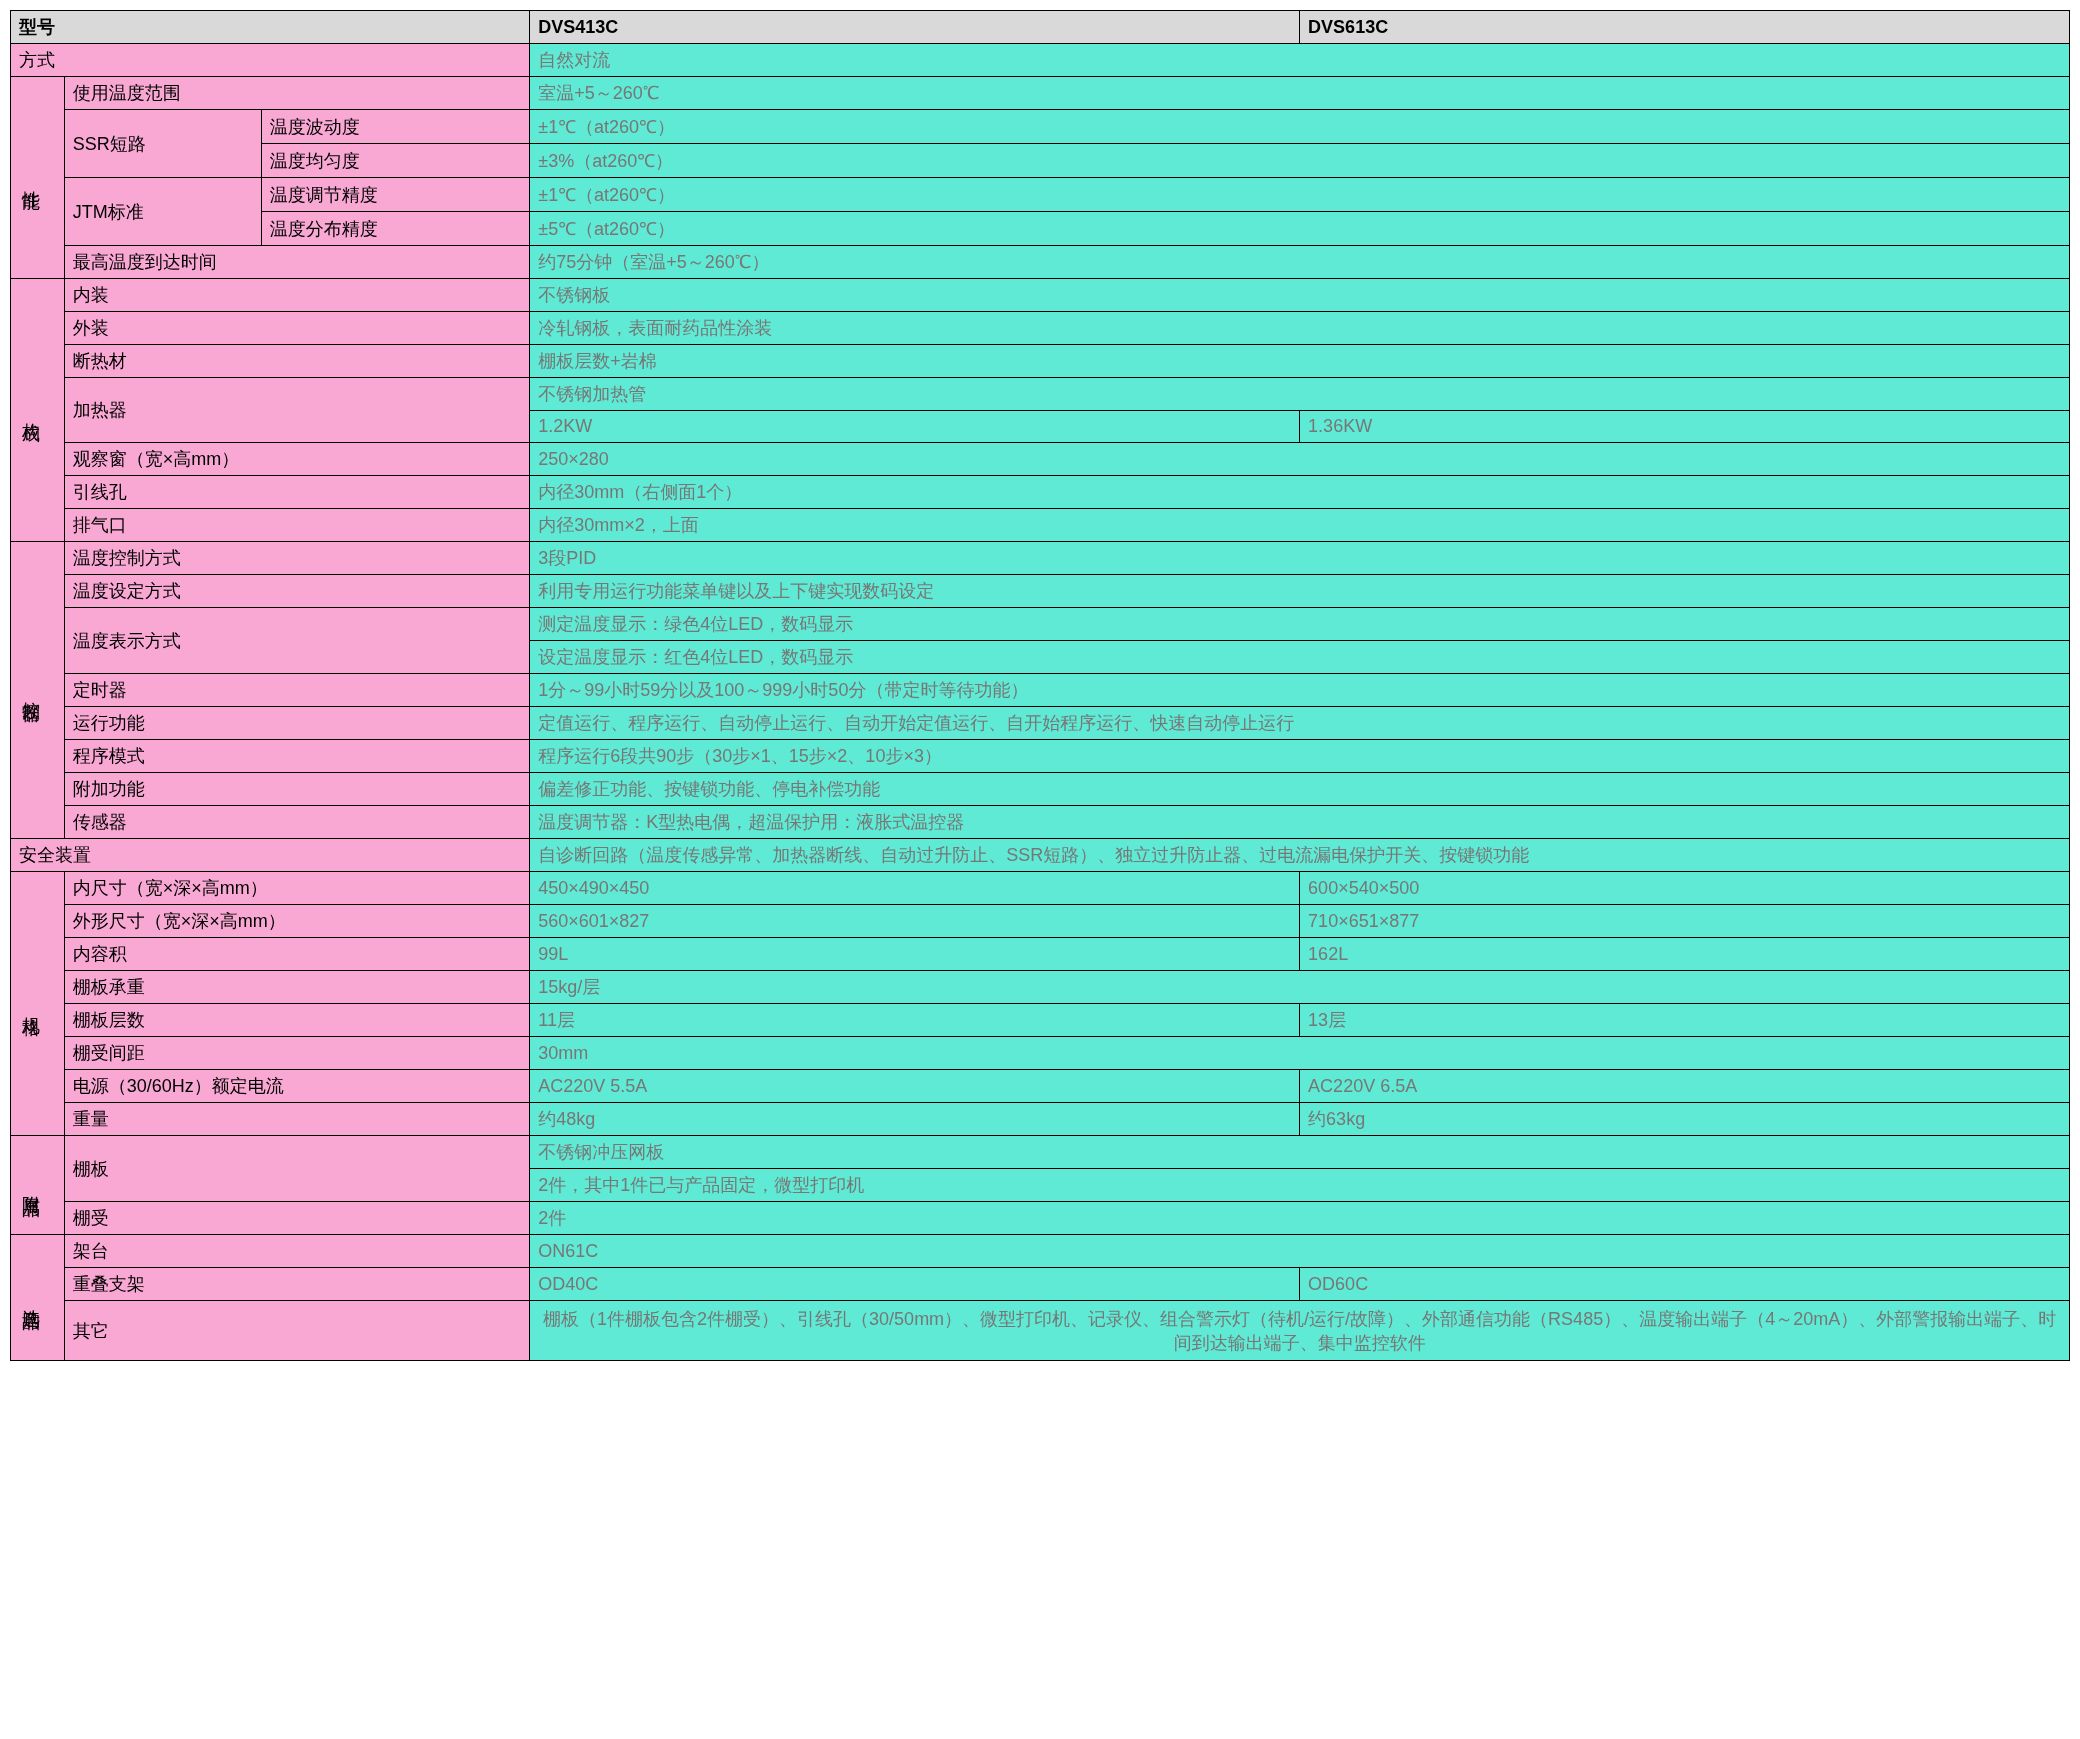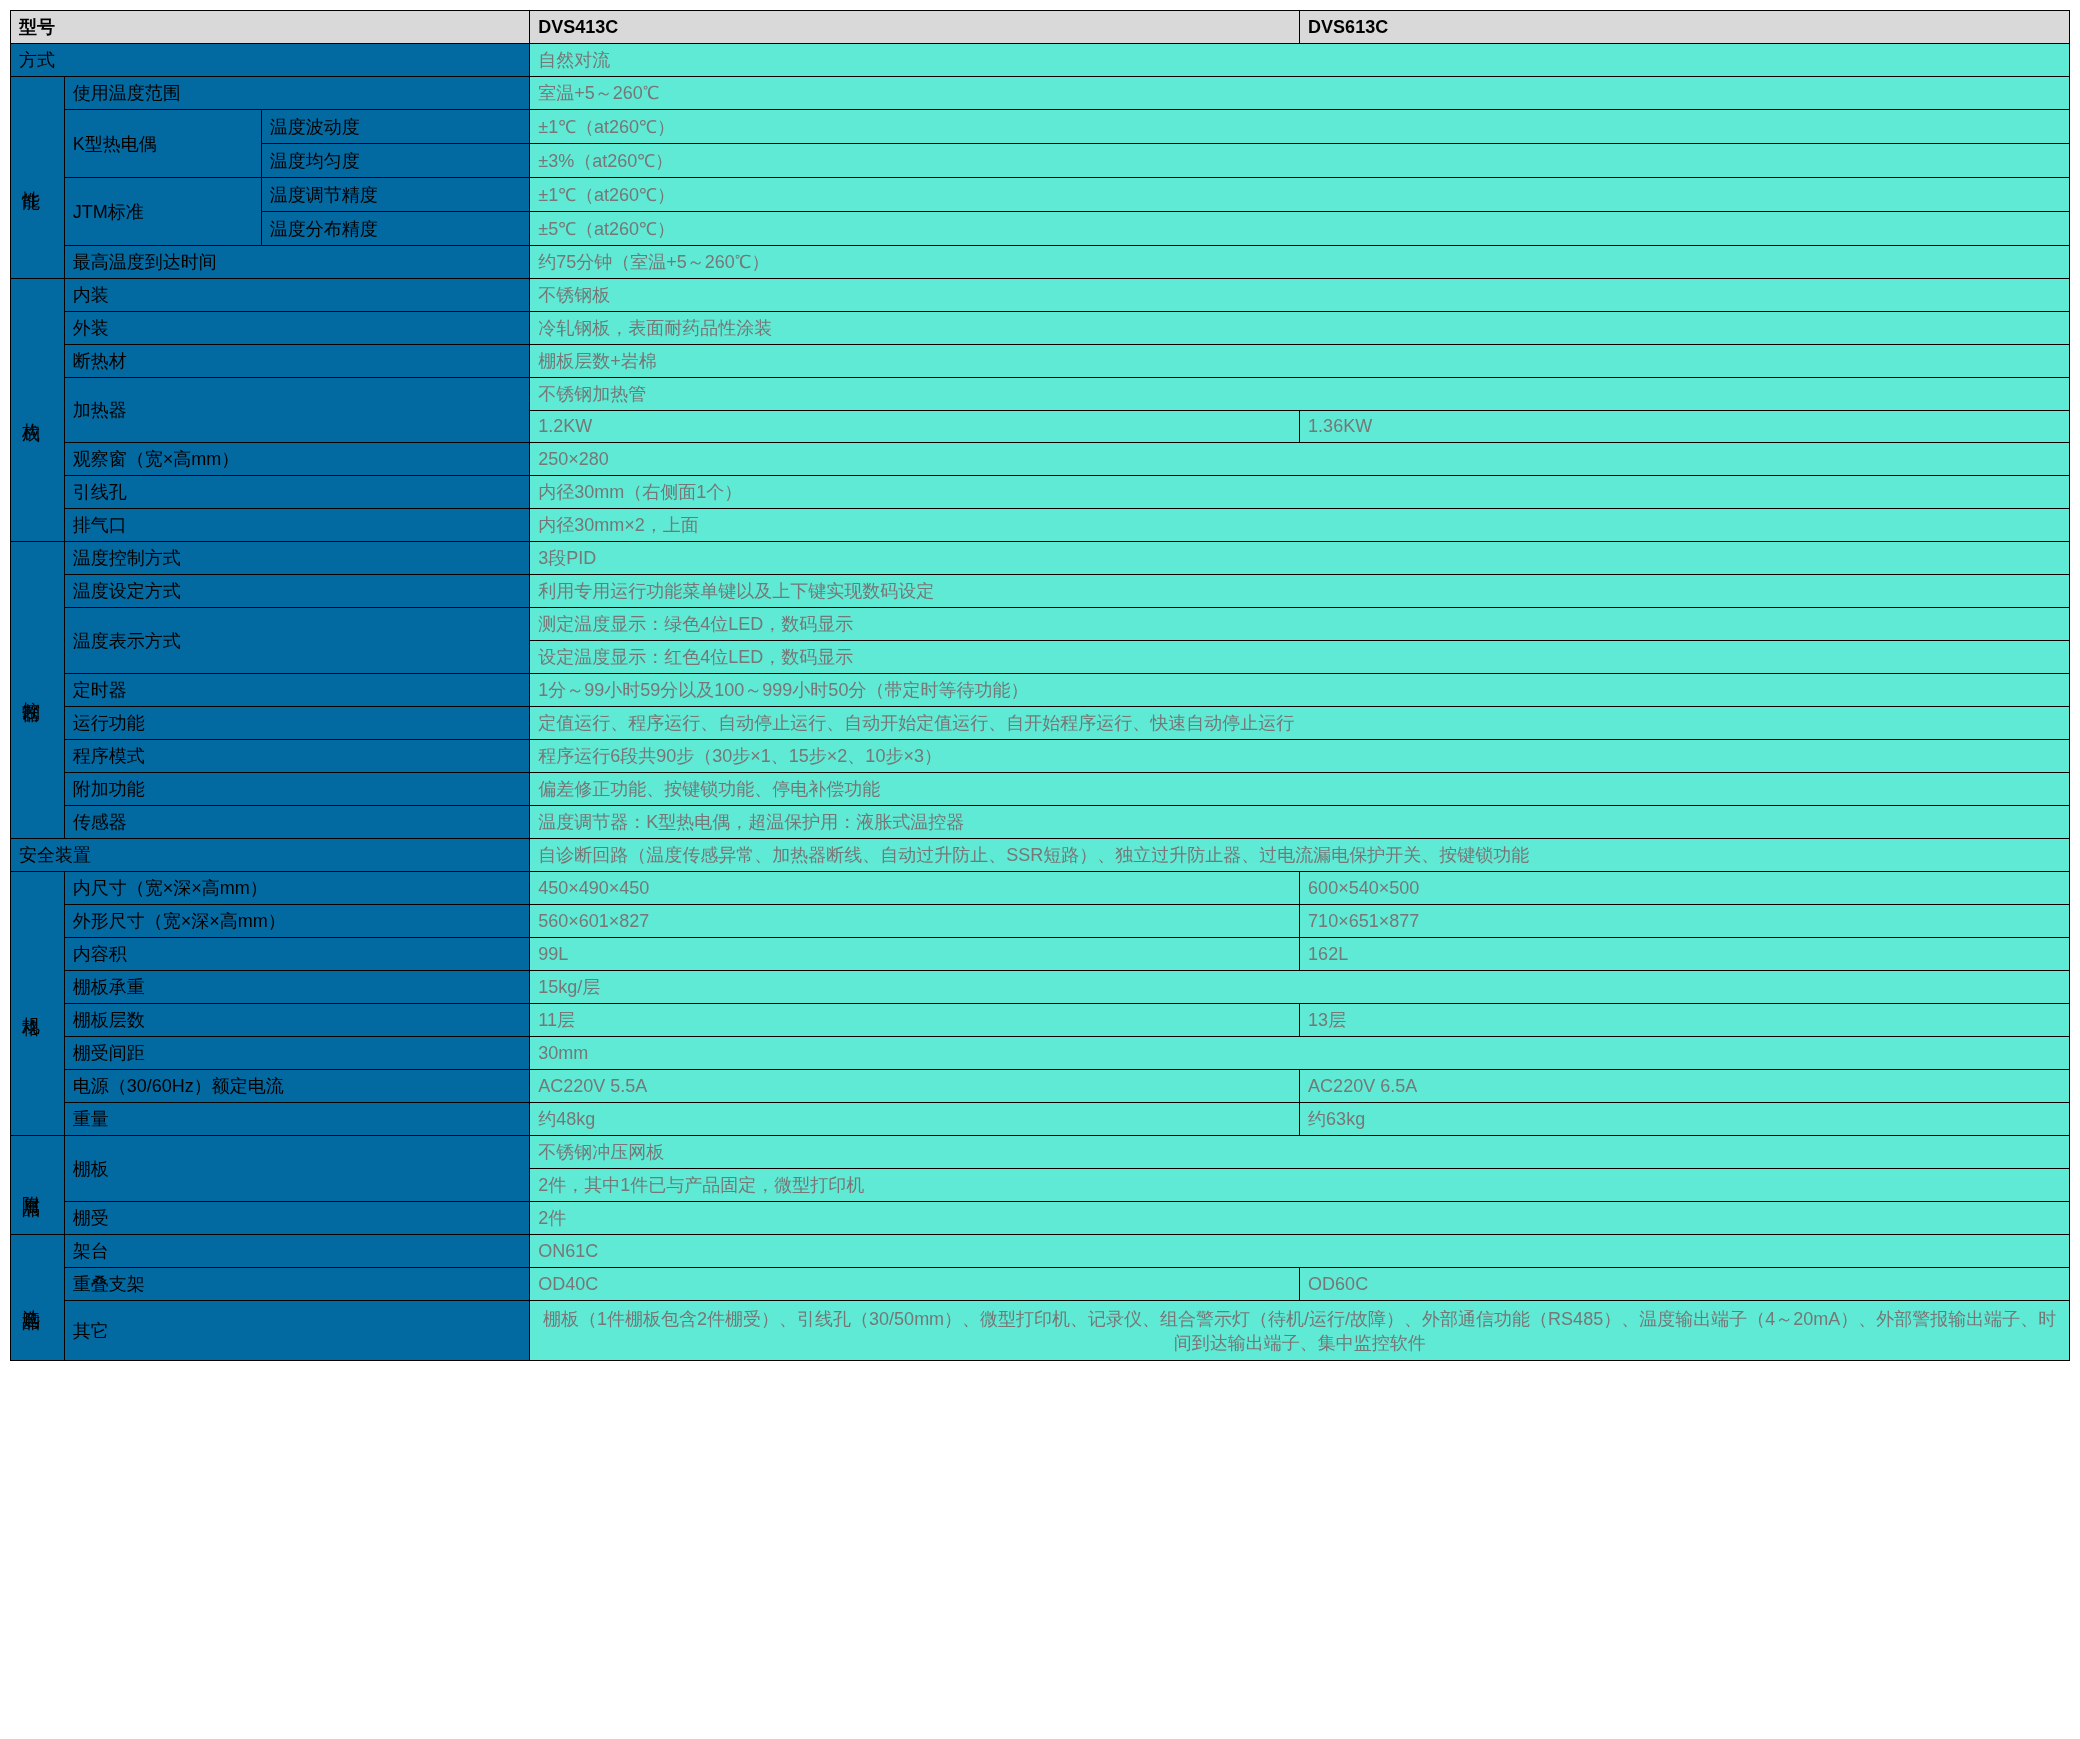--- a/index.html
+++ b/index.html
@@ -24,21 +24,21 @@
     vertical-align: middle;
     height: 32px;
     overflow: hidden;
   }
   .hdr {
     background: #d9d9d9;
     color: #000;
     font-weight: bold;
   }
   .lbl {
-    background: #0369a1;
+    background: #f9a8d4;
     color: #000;
   }
   .val {
     background: #5eead4;
     color: #777;
   }
   .vcol { width: 28px; }
   .vcol-text {
     writing-mode: vertical-rl;
     text-orientation: upright;
@@ -76,21 +76,21 @@
 </tr>
 
 <tr>
   <td class="lbl vcol" rowspan="6">
           <div class="vcol-text">性能</div>
         </td>
   <td class="lbl" colspan="2">使用温度范围</td>
   <td class="val" colspan="2">室温+5～260℃</td>
 </tr>
 <tr>
-  <td class="lbl" rowspan="2">K型热电偶</td>
+  <td class="lbl" rowspan="2">SSR短路</td>
   <td class="lbl">温度波动度</td>
   <td class="val" colspan="2">±1℃（at260℃）</td>
 </tr>
 <tr>
   <td class="lbl">温度均匀度</td>
   <td class="val" colspan="2">±3%（at260℃）</td>
 </tr>
 <tr>
   <td class="lbl" rowspan="2">JTM标准</td>
   <td class="lbl">温度调节精度</td>

